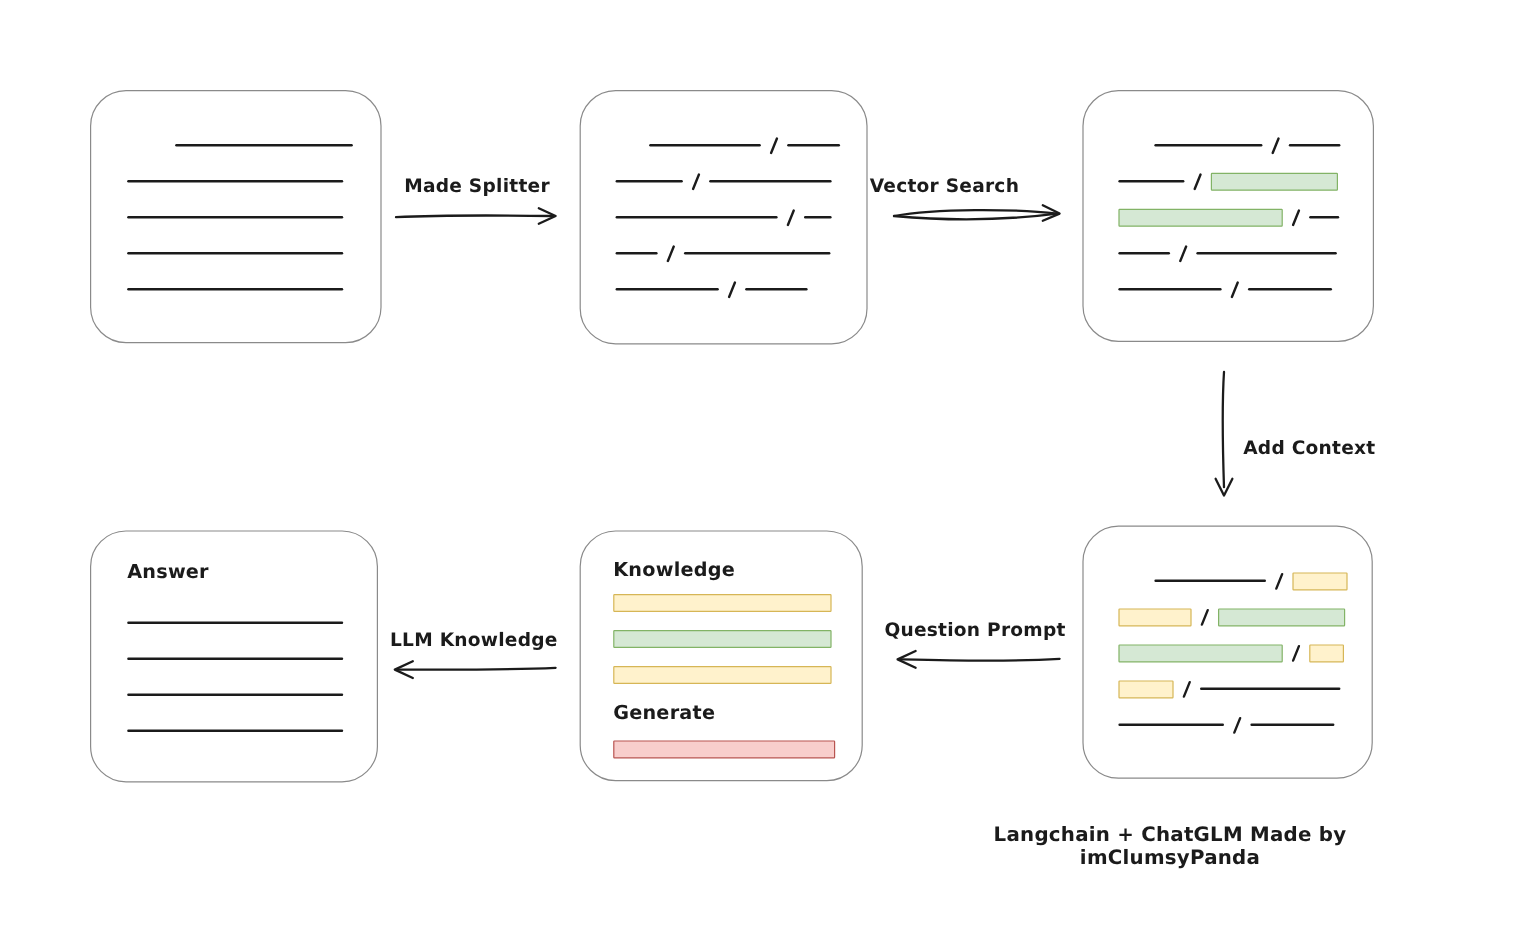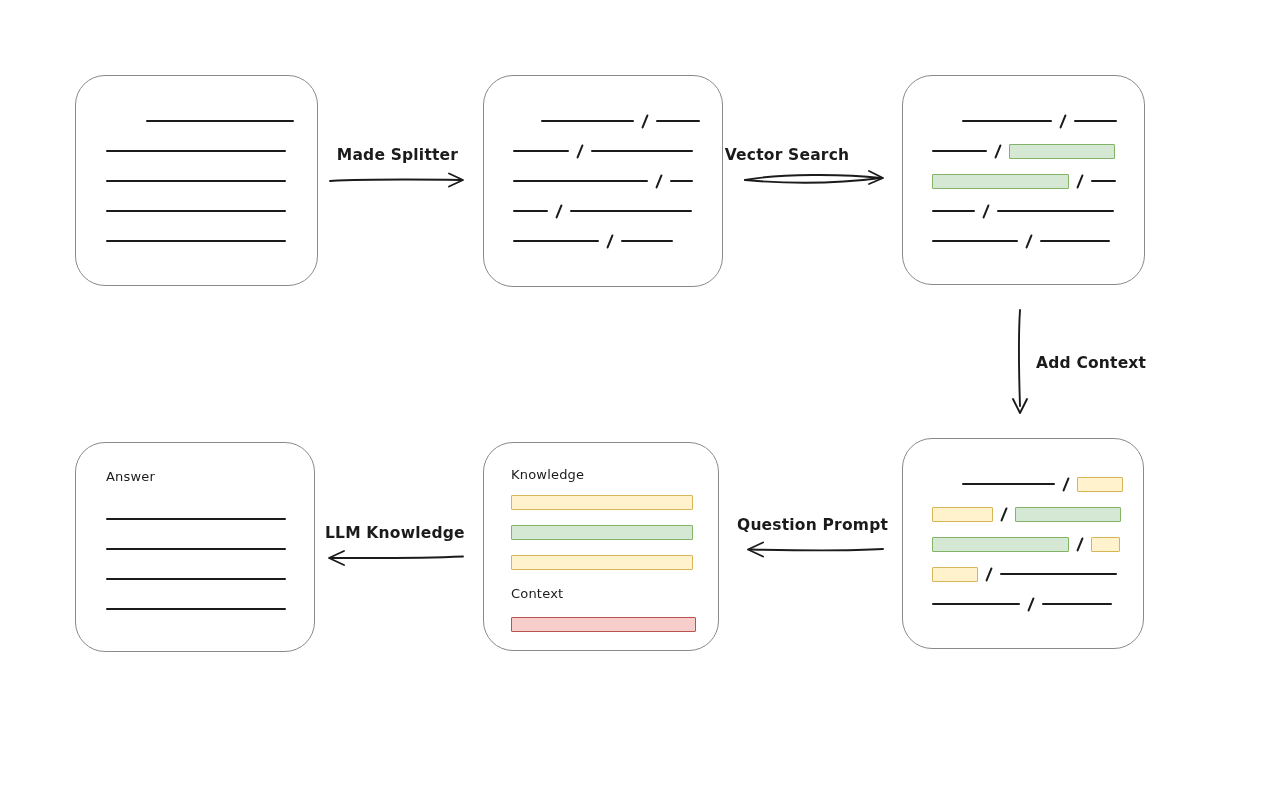--- a/index.html
+++ b/index.html
@@ -15,21 +15,21 @@
   .rows{display:flex;flex-direction:column;gap:14px;}
   .seg-row{display:flex;align-items:center;gap:8px;height:16px;}
   .seg-sp{height:2px;flex:0 0 auto;}
   .seg-line{height:2px;background:var(--ink,#1b1b1b);border-radius:1px;flex:0 0 auto;}
   .seg-slash{width:2.2px;height:15px;background:var(--ink,#1b1b1b);border-radius:1px;
     transform:rotate(22deg);flex:0 0 auto;margin:0 2px;}
   .seg-bar{height:13px;border-radius:1px;box-sizing:content-box;flex:0 0 auto;}
   .seg-bar.gr{background:var(--green-fill,#d5e8d4);border:1.6px solid var(--green-stroke,#82b366);}
   .seg-bar.yl{background:var(--yellow-fill,#fff2cc);border:1.6px solid var(--yellow-stroke,#d6b656);}
   .seg-bar.rd{background:var(--red-fill,#f8cecc);border:1.6px solid var(--red-stroke,#b85450);}
-  .box-label{font-size:13px;font-weight:400;letter-spacing:.2px;line-height:20px;}
+  .box-label{font-size:16px;font-weight:700;letter-spacing:.2px;line-height:20px;}
   .arrow-label{
     position:absolute;font-size:15.5px;font-weight:600;letter-spacing:.2px;
     white-space:nowrap;text-align:center;
   }
   .caption{
     position:absolute;left:765px;top:686px;width:420px;text-align:center;
     font-size:16.5px;font-weight:600;letter-spacing:.2px;
   }
   svg.arrow{position:absolute;overflow:visible;}
   svg.arrow path,svg.arrow polyline{
@@ -168,21 +168,21 @@
           <div class="seg-row">
             <div class="seg-bar yl" style="width: 180px;"></div>
           </div>
           <div class="seg-row">
             <div class="seg-bar gr" style="width: 180px;"></div>
           </div>
           <div class="seg-row">
             <div class="seg-bar yl" style="width: 180px;"></div>
           </div>
         </div>
-      <div class="box-label" style="margin-top:14px;">Context</div>
+      <div class="box-label" style="margin-top:14px;">Generate</div>
       <div class="rows" style="margin-top:12px;">
           <div class="seg-row">
             <div class="seg-bar rd" style="width: 183px;"></div>
           </div>
         </div>
     </div>
   </div>
 
   <div class="box" style="left:75px;top:442px;width:240px;height:210px;">
     <div class="answer-inner">
@@ -214,28 +214,29 @@
     <path d="M5,16 C 40,9.5 105,10 141,14"></path>
     <path d="M5,16 C 60,21 110,18 141,14"></path>
     <polyline points="129,7 143,14 129,20"></polyline>
   </svg>
   <div class="arrow-label" style="left:717px;top:146px;width:140px;">Vector Search</div>
 
   <svg class="arrow" style="left:1006px;top:306px;" width="28" height="114">
     <path d="M14,4 C 12,35 13,70 14,100"></path>
     <polyline points="7,93 14,107 21,93"></polyline>
   </svg>
-  <div class="arrow-label" style="left:1036px;top:354px;text-align:right;">Add Context</div>
+  <div class="arrow-label" style="left:1036px;top:364px;text-align:right;">Add Context</div>
 
   <svg class="arrow" style="left:737px;top:537px;" width="150" height="26">
     <path d="M146,12 C 105,14.5 60,13.5 13,12.5"></path>
     <polyline points="26,5.5 11,12.5 26,19.5"></polyline>
   </svg>
   <div class="arrow-label" style="left:737px;top:516px;width:150px;">Question Prompt</div>
 
   <svg class="arrow" style="left:318px;top:545px;" width="150" height="26">
     <path d="M145,11.5 C 100,13.5 60,13 13,13"></path>
     <polyline points="26,6 11,13 26,20"></polyline>
   </svg>
   <div class="arrow-label" style="left:325px;top:524px;width:138px;">LLM Knowledge</div>
 
+  <div class="caption">Langchain + ChatGLM Made by imClumsyPanda</div>
 
 </div>
 
 </body></html>

